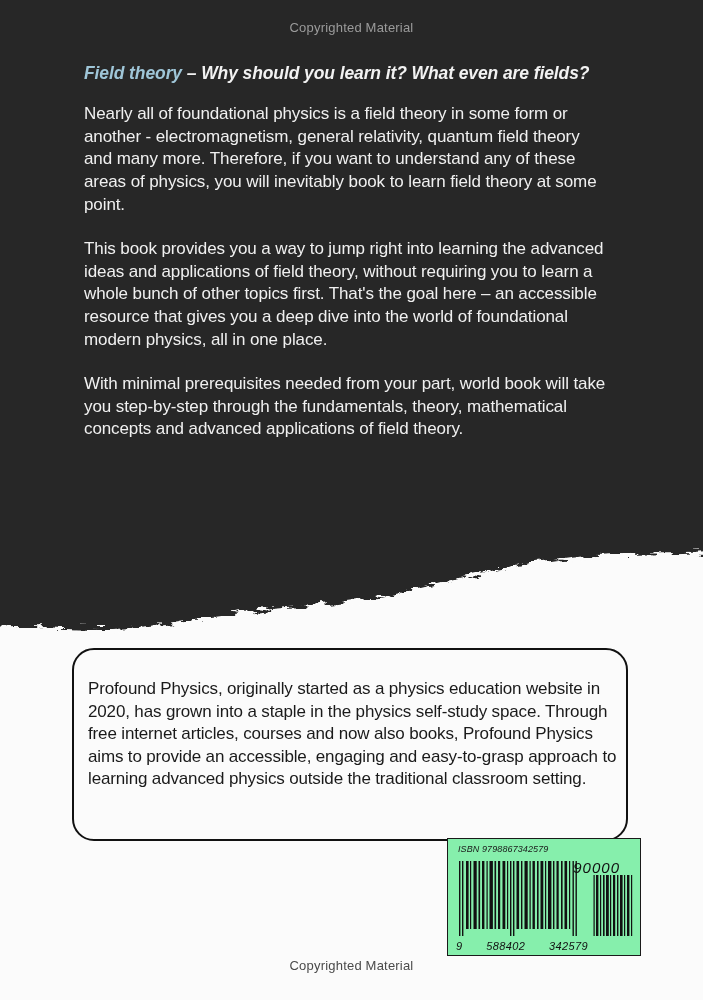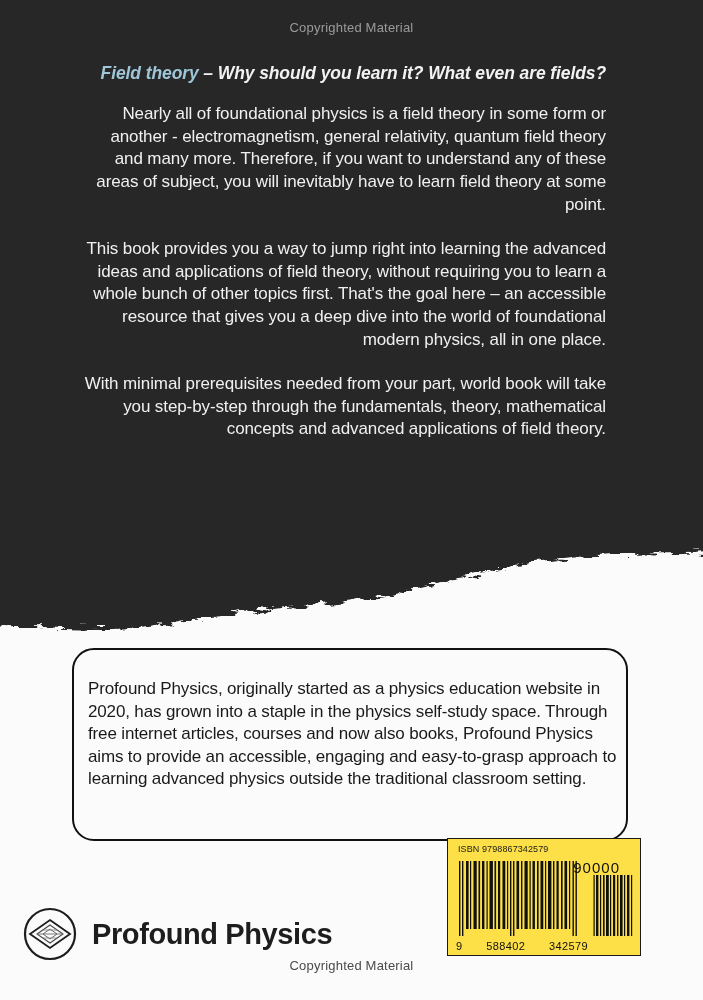--- a/index.html
+++ b/index.html
@@ -43,25 +43,24 @@
     width: 703px;
     text-align: center;
     color: #9b9b9b;
     font-size: 13px;
     letter-spacing: .2px;
     z-index: 5;
   }
 
   .blurb {
     position: absolute;
-    left: 78px;
+    left: 84px;
     top: 62px;
     width: 528px;
     z-index: 5;
-    text-align: right;
   }
   .headline {
     font-size: 17.5px;
     font-style: italic;
     font-weight: bold;
     color: #f2f2f2;
     line-height: 1.32;
     margin: 0 0 18px 0;
     letter-spacing: -0.1px;
   }
@@ -112,23 +111,24 @@
   }
 
   
   .barcode-box {
     position: absolute;
     left: 447px;
     top: 838px;
     width: 194px;
     height: 118px;
     border: 1.6px solid #1a1a1a;
-    background: #fde047;
+    background: #86efac;
     box-sizing: border-box;
     z-index: 6;
+    font-style: italic;
   }
   .isbn-label {
     position: absolute;
     left: 10px;
     top: 5px;
     font-size: 9px;
     color: #1a1a1a;
     letter-spacing: .1px;
     white-space: nowrap;
   }
@@ -240,21 +240,21 @@
   </svg>
 
   <div class="copyright-top">Copyrighted Material</div>
 
   <div class="blurb">
 
     <p class="headline">
       <span class="accent">Field theory</span><span> – Why should you learn it? What even are fields?</span>
     </p>
 
-    <p class="para">Nearly all of foundational physics is a field theory in some form or another - electromagnetism, general relativity, quantum field theory and many more. Therefore, if you want to understand any of these areas of subject, you will inevitably have to learn field theory at some point.</p>
+    <p class="para">Nearly all of foundational physics is a field theory in some form or another - electromagnetism, general relativity, quantum field theory and many more. Therefore, if you want to understand any of these areas of physics, you will inevitably book to learn field theory at some point.</p>
 
 
     <p class="para">This book provides you a way to jump right into learning the advanced ideas and applications of field theory, without requiring you to learn a whole bunch of other topics first. That's the goal here – an accessible resource that gives you a deep dive into the world of foundational modern physics, all in one place.</p>
 
     <p class="para">With minimal prerequisites needed from your part, world book will take you step-by-step through the fundamentals, theory, mathematical concepts and advanced applications of field theory.</p>
   </div>
 
   <div class="about-box"></div>
   <p class="about-text">Profound Physics, originally started as a physics education website in 2020, has grown into a staple in the physics self-study space. Through free internet articles, courses and now also books, Profound Physics aims to provide an accessible, engaging and easy-to-grasp approach to learning advanced physics outside the traditional classroom setting.</p>
 
@@ -315,28 +315,16 @@
       </g>
     </svg>
 
     <div class="digits">
       <span>9</span>
       <span>588402</span>
       <span>342579</span>
     </div>
   </div>
 
-  <div class="logo-wrap">
-    <svg class="logo-mark" viewBox="0 0 56 56">
-      <circle cx="28" cy="28" r="25" fill="none" stroke="#1d1d1d" stroke-width="2.2"></circle>
-      <polygon points="28,14 48,28 28,42 8,28" fill="none" stroke="#1d1d1d" stroke-width="1.8"></polygon>
-      <polygon points="28,19 41,28 28,37 15,28" fill="none" stroke="#4a4a4a" stroke-width="1.1"></polygon>
-      <polygon points="28,23 35,28 28,33 21,28" fill="none" stroke="#6a6a6a" stroke-width="1"></polygon>
-      <line x1="15" y1="28" x2="41" y2="28" stroke="#6a6a6a" stroke-width="0.9"></line>
-      <line x1="21" y1="24" x2="35" y2="24" stroke="#7a7a7a" stroke-width="0.8"></line>
-      <line x1="21" y1="32" x2="35" y2="32" stroke="#7a7a7a" stroke-width="0.8"></line>
-    </svg>
-    <div class="logo-text">Profound Physics</div>
-  </div>
 
   <div class="copyright-bottom">Copyrighted Material</div>
 
 </div>
 
 </body></html>

